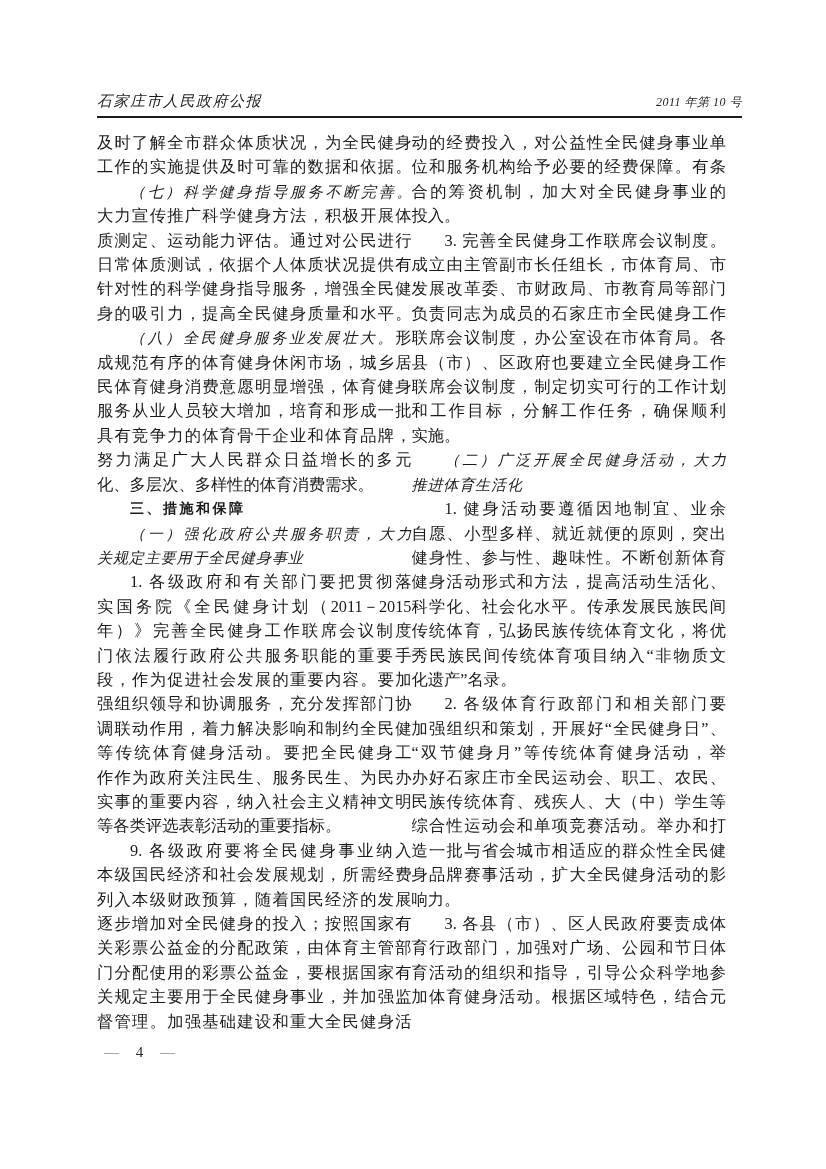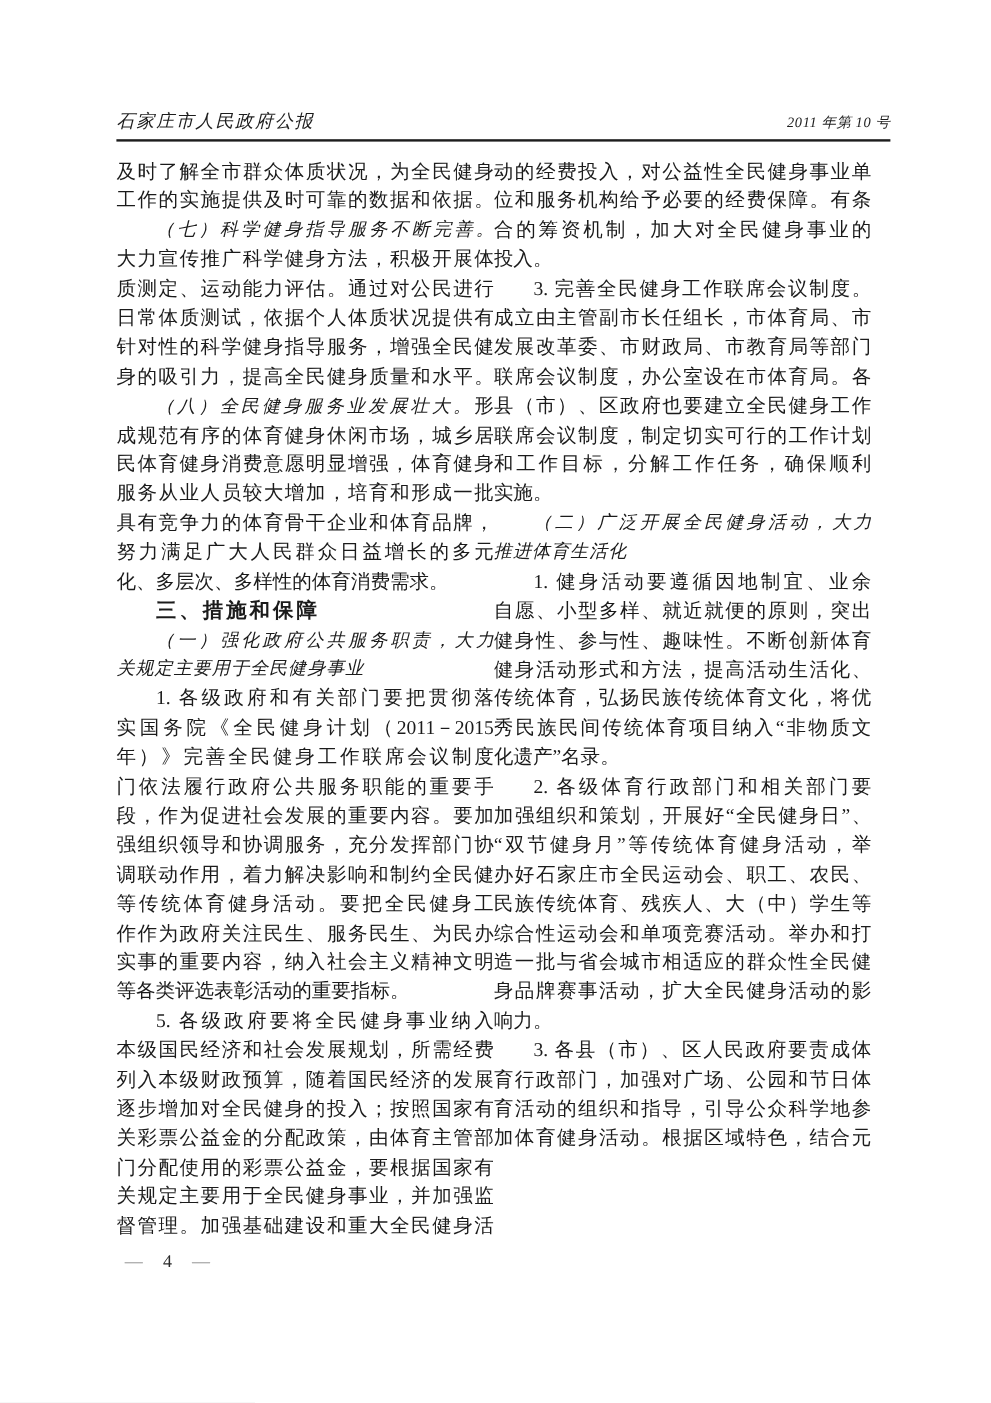--- a/index.html
+++ b/index.html
@@ -25,21 +25,21 @@
   }
   .col { width:314.5px; }
   .line {
     height:24.42px; line-height:24.42px; font-size:16.3px;
     text-align:justify; text-align-last:justify; text-justify:inter-character;
     color:#1b1b1b; overflow:hidden;
   }
   .line.kai  { font-style:italic; font-size:15px; }
   .line.bold {
     font-family:Liberation Serif, serif;
-    font-weight:700; font-style:normal; font-size:17px; letter-spacing:2.5px;
+    font-weight:700; font-style:normal; font-size:14px; letter-spacing:2.5px;
   }
   .line.indent  { padding-left:33px; }
   .line.endline { text-align-last:left; }
   .line.spread  { letter-spacing:0.9px; }
   .body-inline  { font-style:normal; font-family:"Liberation Serif","DejaVu Serif",serif; font-size:16.3px; }
   .footer {
     position:absolute; top:1044px; left:104px;
     font-size:15px; letter-spacing:1px; white-space:nowrap;
   }
   .footer .dash { color:#8b8b8b; }
@@ -81,48 +81,50 @@
         <div class="line body">实国务院《全民健身计划（2011－2015</div>
         <div class="line body">年）》完善全民健身工作联席会议制度</div>
         <div class="line body">门依法履行政府公共服务职能的重要手</div>
         <div class="line body">段，作为促进社会发展的重要内容。要加</div>
         <div class="line body">强组织领导和协调服务，充分发挥部门协</div>
         <div class="line body">调联动作用，着力解决影响和制约全民健</div>
         <div class="line body">等传统体育健身活动。要把全民健身工</div>
         <div class="line body">作作为政府关注民生、服务民生、为民办</div>
         <div class="line body">实事的重要内容，纳入社会主义精神文明</div>
         <div class="line body endline">等各类评选表彰活动的重要指标。</div>
-        <div class="line body indent">5. 各级政府要将全民健身事业纳入</div>
+        <div class="line body indent">9. 各级政府要将全民健身事业纳入</div>
         <div class="line body">本级国民经济和社会发展规划，所需经费</div>
         <div class="line body">列入本级财政预算，随着国民经济的发展</div>
         <div class="line body">逐步增加对全民健身的投入；按照国家有</div>
         <div class="line body">关彩票公益金的分配政策，由体育主管部</div>
         <div class="line body">门分配使用的彩票公益金，要根据国家有</div>
         <div class="line body">关规定主要用于全民健身事业，并加强监</div>
         <div class="line body">督管理。加强基础建设和重大全民健身活</div>
       </div>
     <div class="col" id="col-right">
         <div class="line body">动的经费投入，对公益性全民健身事业单</div>
         <div class="line body">位和服务机构给予必要的经费保障。有条</div>
         <div class="line body">合的筹资机制，加大对全民健身事业的</div>
         <div class="line body endline">投入。</div>
         <div class="line body indent">3. 完善全民健身工作联席会议制度。</div>
         <div class="line body">成立由主管副市长任组长，市体育局、市</div>
         <div class="line body">发展改革委、市财政局、市教育局等部门</div>
+        <div class="line body">负责同志为成员的石家庄市全民健身工作</div>
         <div class="line body">联席会议制度，办公室设在市体育局。各</div>
         <div class="line body">县（市）、区政府也要建立全民健身工作</div>
         <div class="line body">联席会议制度，制定切实可行的工作计划</div>
         <div class="line body">和工作目标，分解工作任务，确保顺利</div>
         <div class="line body endline">实施。</div>
         <div class="line kai indent">（二）广泛开展全民健身活动，大力</div>
         <div class="line kai endline spread">推进体育生活化</div>
         <div class="line body indent">1. 健身活动要遵循因地制宜、业余</div>
         <div class="line body">自愿、小型多样、就近就便的原则，突出</div>
         <div class="line body">健身性、参与性、趣味性。不断创新体育</div>
         <div class="line body">健身活动形式和方法，提高活动生活化、</div>
+        <div class="line body">科学化、社会化水平。传承发展民族民间</div>
         <div class="line body">传统体育，弘扬民族传统体育文化，将优</div>
         <div class="line body">秀民族民间传统体育项目纳入“非物质文</div>
         <div class="line body endline">化遗产”名录。</div>
         <div class="line body indent">2. 各级体育行政部门和相关部门要</div>
         <div class="line body">加强组织和策划，开展好“全民健身日”、</div>
         <div class="line body">“双节健身月”等传统体育健身活动，举</div>
         <div class="line body">办好石家庄市全民运动会、职工、农民、</div>
         <div class="line body">民族传统体育、残疾人、大（中）学生等</div>
         <div class="line body">综合性运动会和单项竞赛活动。举办和打</div>
         <div class="line body">造一批与省会城市相适应的群众性全民健</div>

